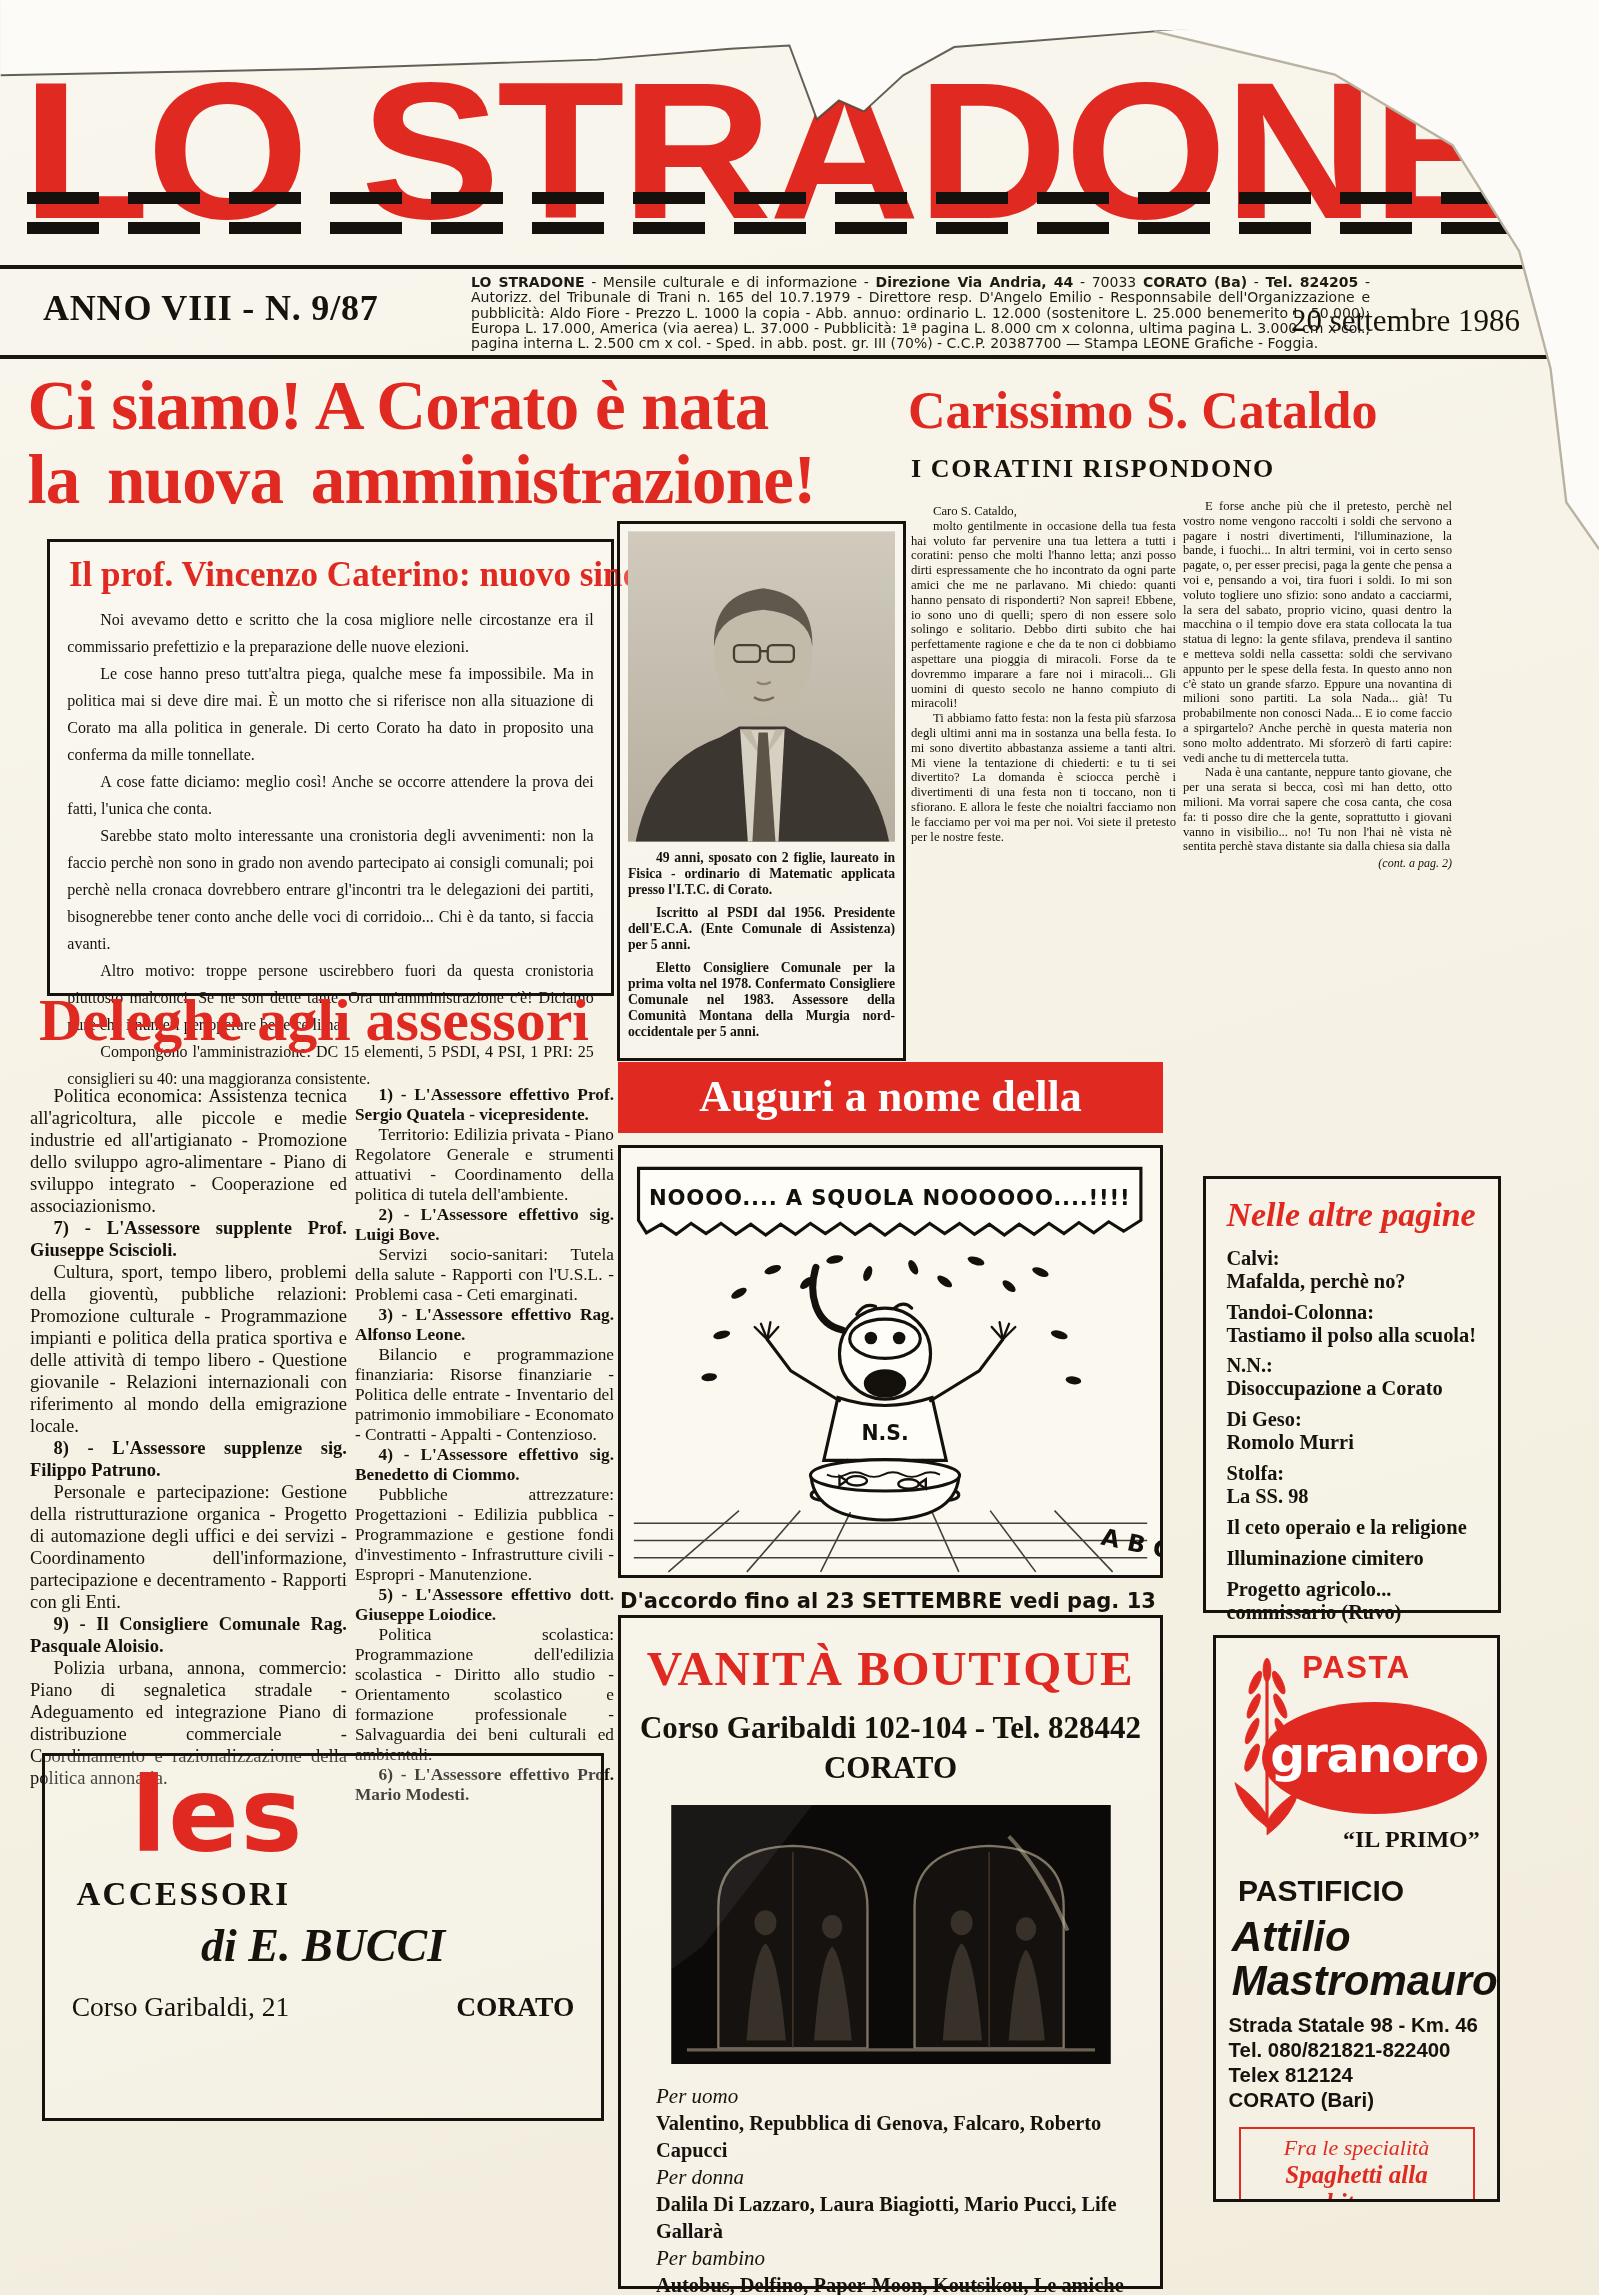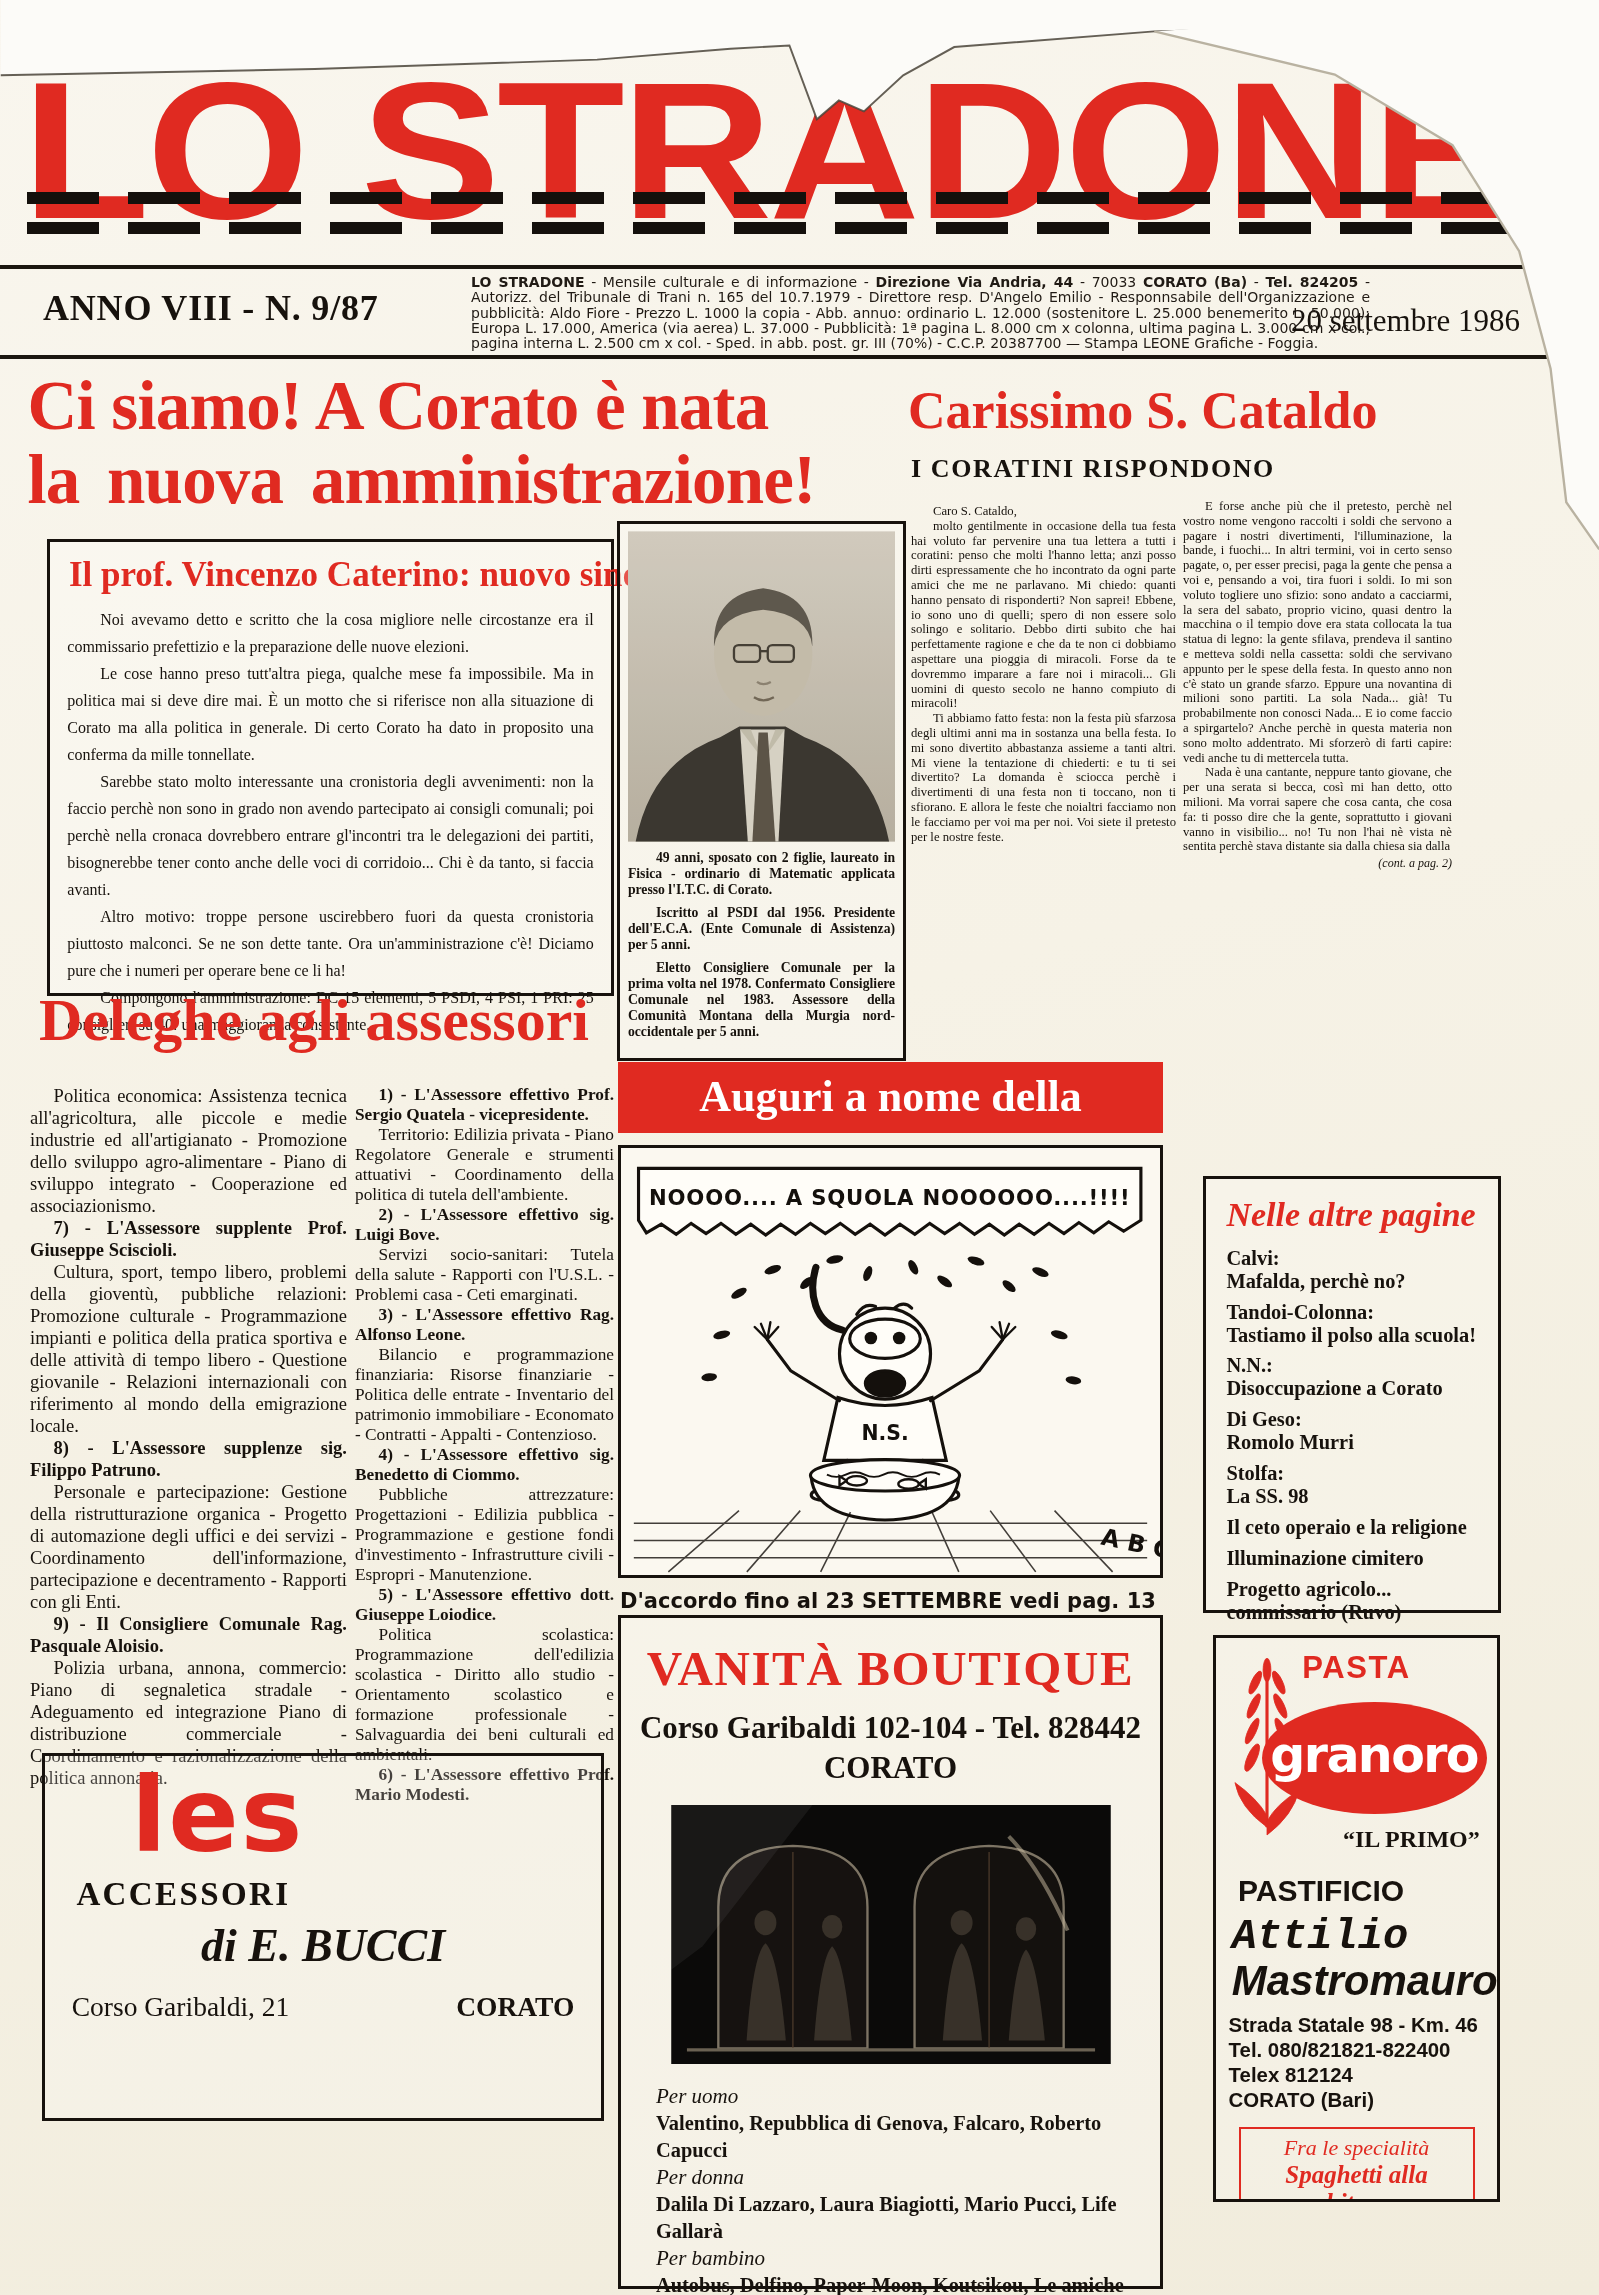--- a/index.html
+++ b/index.html
@@ -122,21 +122,21 @@
     font-size:31px;text-align:center;margin-top:3.1px;letter-spacing:1.6px;}
   .gran-logo-wrap{position:relative;height:135px;}
   .gran-wheat{position:absolute;left:-4.7px;top:-35px;}
   .gran-ellipse{position:absolute;left:33px;top:15.7px;width:225px;height:112px;border-radius:50%;
     background:var(--red);color:#fff;text-align:center;line-height:108px;
     font-family:"DejaVu Sans",sans-serif;font-weight:bold;font-size:49px;letter-spacing:-1.6px;}
   .gran-slogan{text-align:right;font-weight:bold;font-size:24px;margin:4.7px 4.7px 0;}
   .gran-type{font-family:"Liberation Sans",sans-serif;font-weight:bold;font-size:30px;margin:20.4px 0 0 9.4px;}
   .gran-name{font-family:"Liberation Sans",sans-serif;font-weight:bold;font-style:italic;
     font-size:42px;line-height:44px;margin-left:3.1px;}
-  .gran-name1{margin-top:7.9px;font-family:Liberation Mono, monospace;}
+  .gran-name1{margin-top:7.9px;}
   .gran-lines{font-family:"Liberation Sans",sans-serif;font-weight:bold;font-size:20.4px;
     line-height:25px;margin-top:9.4px;}
   .gran-spec{width:236px;margin:14px auto 0;border:2.4px solid var(--red);padding:6.3px 4.7px;
     text-align:center;color:var(--red);}
   .gran-spec .s1{font-style:italic;font-size:22px;}
   .gran-spec .s2{font-style:italic;font-weight:bold;font-size:25px;}
 
   
   .enf-box{left:42px;top:1753px;width:562px;height:368px;border:3.9px solid var(--ink);
     padding:6.3px 22px;background:rgba(255,255,255,.2);}
@@ -185,20 +185,21 @@
   <div class="abs newscol cat-c2">
     <p>E forse anche più che il pretesto, perchè nel vostro nome vengono raccolti i soldi che servono a pagare i nostri divertimenti, l'illuminazione, la bande, i fuochi... In altri termini, voi in certo senso pagate, o, per esser precisi, paga la gente che pensa a voi e, pensando a voi, tira fuori i soldi. Io mi son voluto togliere uno sfizio: sono andato a cacciarmi, la sera del sabato, proprio vicino, quasi dentro la macchina o il tempio dove era stata collocata la tua statua di legno: la gente sfilava, prendeva il santino e metteva soldi nella cassetta: soldi che servivano appunto per le spese della festa. In questo anno non c'è stato un grande sfarzo. Eppure una novantina di milioni sono partiti. La sola Nada... già! Tu probabilmente non conosci Nada... E io come faccio a spirgartelo? Anche perchè in questa materia non sono molto addentrato. Mi sforzerò di farti capire: vedi anche tu di mettercela tutta.</p>
     <p>Nada è una cantante, neppure tanto giovane, che per una serata si becca, così mi han detto, otto milioni. Ma vorrai sapere che cosa canta, che cosa fa: ti posso dire che la gente, soprattutto i giovani vanno in visibilio... no! Tu non l'hai nè vista nè sentita perchè stava distante sia dalla chiesa sia dalla</p>
     <p class="cont-note">(cont. a pag. 2)</p>
   </div>
 
   <div class="abs cater-box">
     <h2>Il prof. Vincenzo Caterino: nuovo sindaco di Corato</h2>
     <p>Noi avevamo detto e scritto che la cosa migliore nelle circostanze era il commissario prefettizio e la preparazione delle nuove elezioni.</p>
     <p>Le cose hanno preso tutt'altra piega, qualche mese fa impossibile. Ma in politica mai si deve dire mai. È un motto che si riferisce non alla situazione di Corato ma alla politica in generale. Di certo Corato ha dato in proposito una conferma da mille tonnellate.</p>
+    <p>A cose fatte diciamo: meglio così! Anche se occorre attendere la prova dei fatti, l'unica che conta.</p>
     <p>Sarebbe stato molto interessante una cronistoria degli avvenimenti: non la faccio perchè non sono in grado non avendo partecipato ai consigli comunali; poi perchè nella cronaca dovrebbero entrare gl'incontri tra le delegazioni dei partiti, bisognerebbe tener conto anche delle voci di corridoio... Chi è da tanto, si faccia avanti.</p>
     <p>Altro motivo: troppe persone uscirebbero fuori da questa cronistoria piuttosto malconci. Se ne son dette tante. Ora un'amministrazione c'è! Diciamo pure che i numeri per operare bene ce li ha!</p>
     <p>Compongono l'amministrazione: DC 15 elementi, 5 PSDI, 4 PSI, 1 PRI: 25 consiglieri su 40: una maggioranza consistente.</p>
   </div>
 
   <div class="abs photo-box">
     <svg viewBox="0 0 348 404">
       <defs>
         <linearGradient id="pbg" x1="0" y1="0" x2="0" y2="1">
           <stop offset="0" stop-color="#d6d0c4"></stop>

